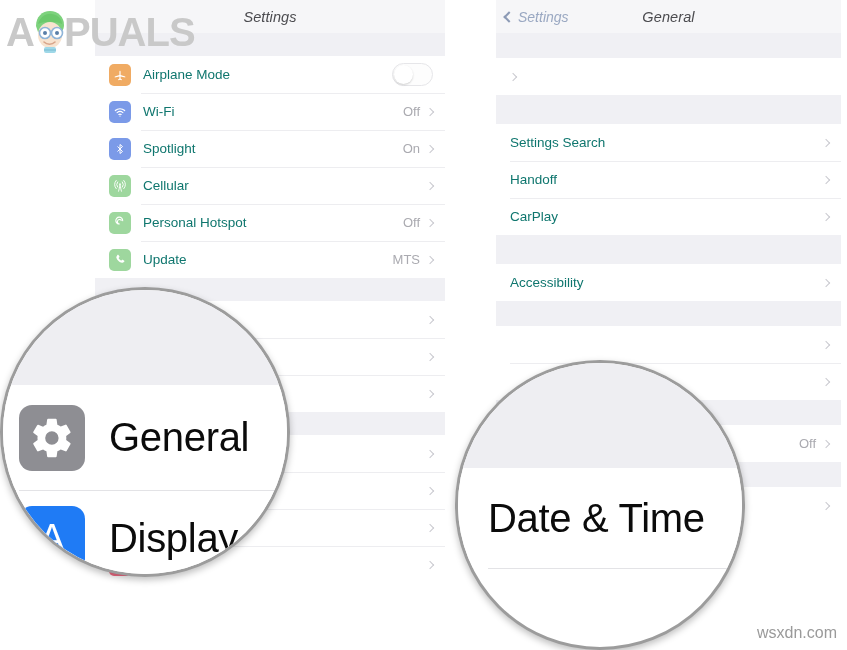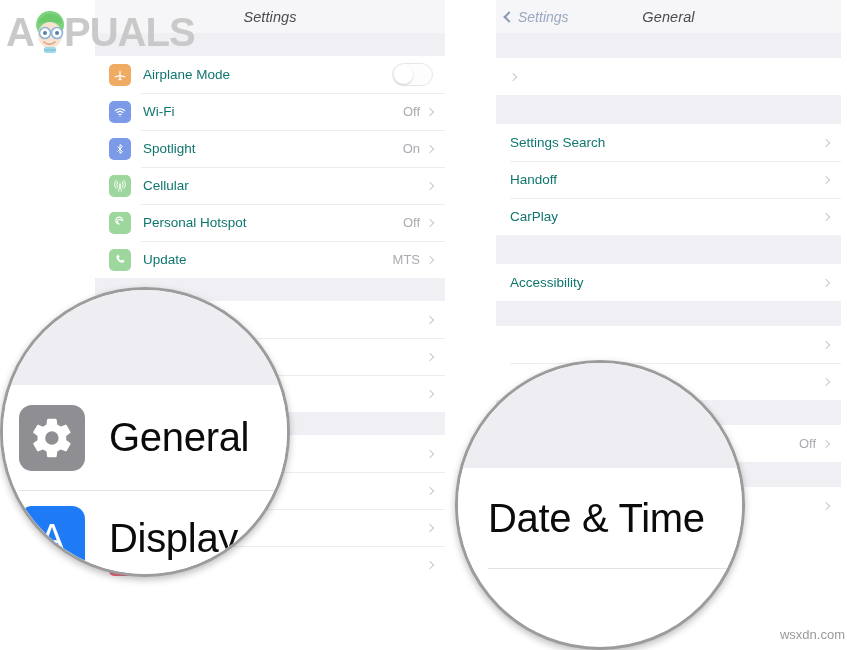--- a/index.html
+++ b/index.html
@@ -166,22 +166,22 @@
     position: absolute;
     left: 6px; top: 4px;
     width: 215px; height: 52px;
     z-index: 40;
   }
   #logo svg { display: block; }
 
   
   #watermark {
     position: absolute;
-    right: 2px; bottom: 8px;
-    font-size: 13px;
+    right: 10px; bottom: 8px;
+    font-size: 16px;
     color: #9a9a9a;
     font-family: "Liberation Sans", sans-serif;
     z-index: 50;
     margin-left: 28px;
   }
 </style>
 </head>
 <body>
 
 <div id="stage">

